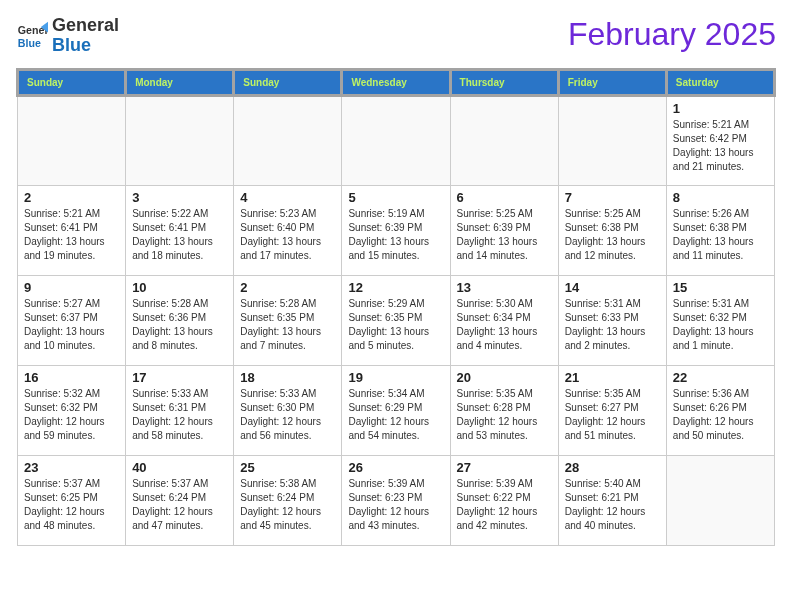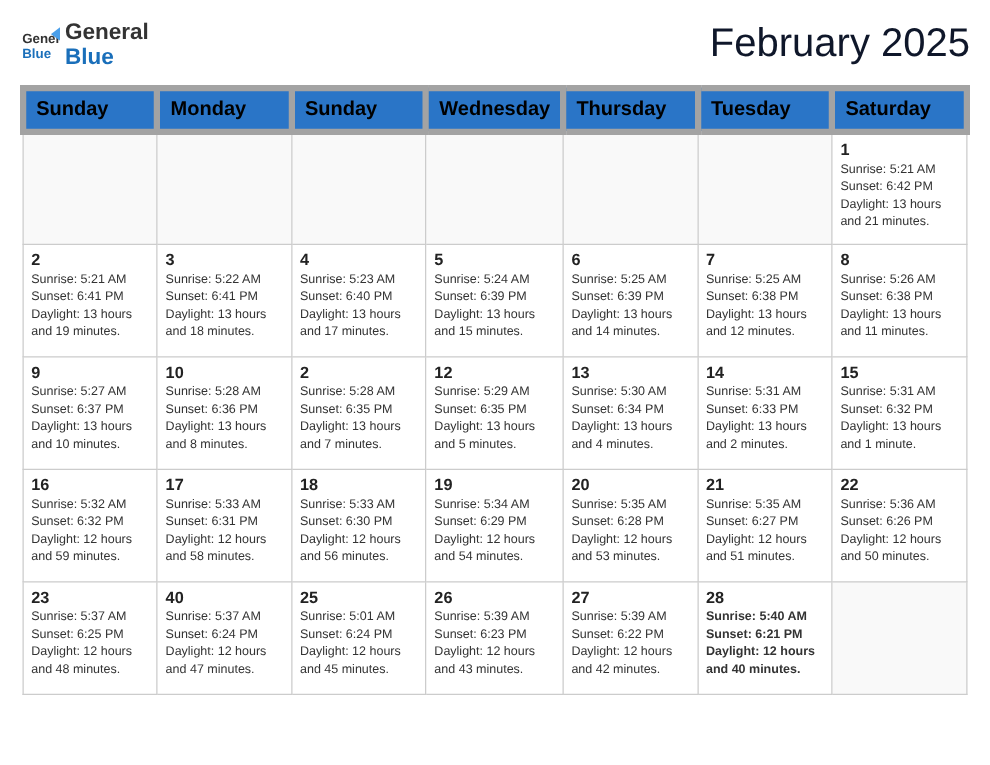--- a/index.html
+++ b/index.html
@@ -30,40 +30,40 @@
     .logo-text .blue { color: #1a6fba; }
     .logo-icon {
       width: 32px;
       height: 32px;
     }
     .title-area {
       text-align: right;
     }
     .month-title {
       font-size: 32px;
-      color: #0f172a;
+      color: #6d28d9;
       font-weight: normal;
     }
     .subtitle {
       font-size: 14px;
       color: #555;
     }
     table {
       width: 100%;
       border-collapse: collapse;
       font-size: 11px;
     }
     thead tr th {
       background-color: #2a75c7;
-      color: #000000;
+      color: #bef264;
       padding: 6px 8px;
       font-weight: bold;
-      font-size: 16px;
+      font-size: 10px;
       text-align: left;
-      border: 5px solid #a3a3a3;
+      border: 3px solid #a3a3a3;
     }
     tbody tr td {
       border: 1px solid #ccc;
       vertical-align: top;
       padding: 4px 6px;
       width: calc(100% / 7);
       min-height: 80px;
       height: 90px;
       color: #333;
     }
@@ -104,21 +104,21 @@
 </div>
 
 <table>
   <thead>
     <tr>
       <th>Sunday</th>
       <th>Monday</th>
       <th>Sunday</th>
       <th>Wednesday</th>
       <th>Thursday</th>
-      <th>Tuesday</th>
+      <th>Friday</th>
       <th>Saturday</th>
     </tr>
   </thead>
   <tbody id="calendar-body">
   <tr>
         <td class="empty"></td>
         <td class="empty"></td>
         <td class="empty"></td>
         <td class="empty"></td>
         <td class="empty"></td>
@@ -148,21 +148,21 @@
         </td>
         <td>
           <div class="day-number">4</div>
           <div class="day-info" style="white-space: pre-line;">Sunrise: 5:23 AM
 Sunset: 6:40 PM
 Daylight: 13 hours
 and 17 minutes.</div>
         </td>
         <td>
           <div class="day-number">5</div>
-          <div class="day-info" style="white-space: pre-line;">Sunrise: 5:24 AM
+          <div class="day-info" style="white-space: pre-line;">Sunrise: 5:19 AM
 Sunset: 6:39 PM
 Daylight: 13 hours
 and 15 minutes.</div>
         </td>
         <td>
           <div class="day-number">6</div>
           <div class="day-info" style="white-space: pre-line;">Sunrise: 5:25 AM
 Sunset: 6:39 PM
 Daylight: 13 hours
 and 14 minutes.</div>
@@ -294,42 +294,42 @@
         </td>
         <td>
           <div class="day-number">40</div>
           <div class="day-info" style="white-space: pre-line;">Sunrise: 5:37 AM
 Sunset: 6:24 PM
 Daylight: 12 hours
 and 47 minutes.</div>
         </td>
         <td>
           <div class="day-number">25</div>
-          <div class="day-info" style="white-space: pre-line;">Sunrise: 5:01 AM
+          <div class="day-info" style="white-space: pre-line;">Sunrise: 5:38 AM
 Sunset: 6:24 PM
 Daylight: 12 hours
 and 45 minutes.</div>
         </td>
         <td>
           <div class="day-number">26</div>
           <div class="day-info" style="white-space: pre-line;">Sunrise: 5:39 AM
 Sunset: 6:23 PM
 Daylight: 12 hours
 and 43 minutes.</div>
         </td>
         <td>
           <div class="day-number">27</div>
           <div class="day-info" style="white-space: pre-line;">Sunrise: 5:39 AM
 Sunset: 6:22 PM
 Daylight: 12 hours
 and 42 minutes.</div>
         </td>
         <td>
           <div class="day-number">28</div>
-          <div class="day-info" style="white-space: pre-line; font-weight: bold;">Sunrise: 5:40 AM
+          <div class="day-info" style="white-space: pre-line;">Sunrise: 5:40 AM
 Sunset: 6:21 PM
 Daylight: 12 hours
 and 40 minutes.</div>
         </td>
         <td class="empty"></td>
       </tr>
     </tbody>
 </table>
 
 </body></html>

